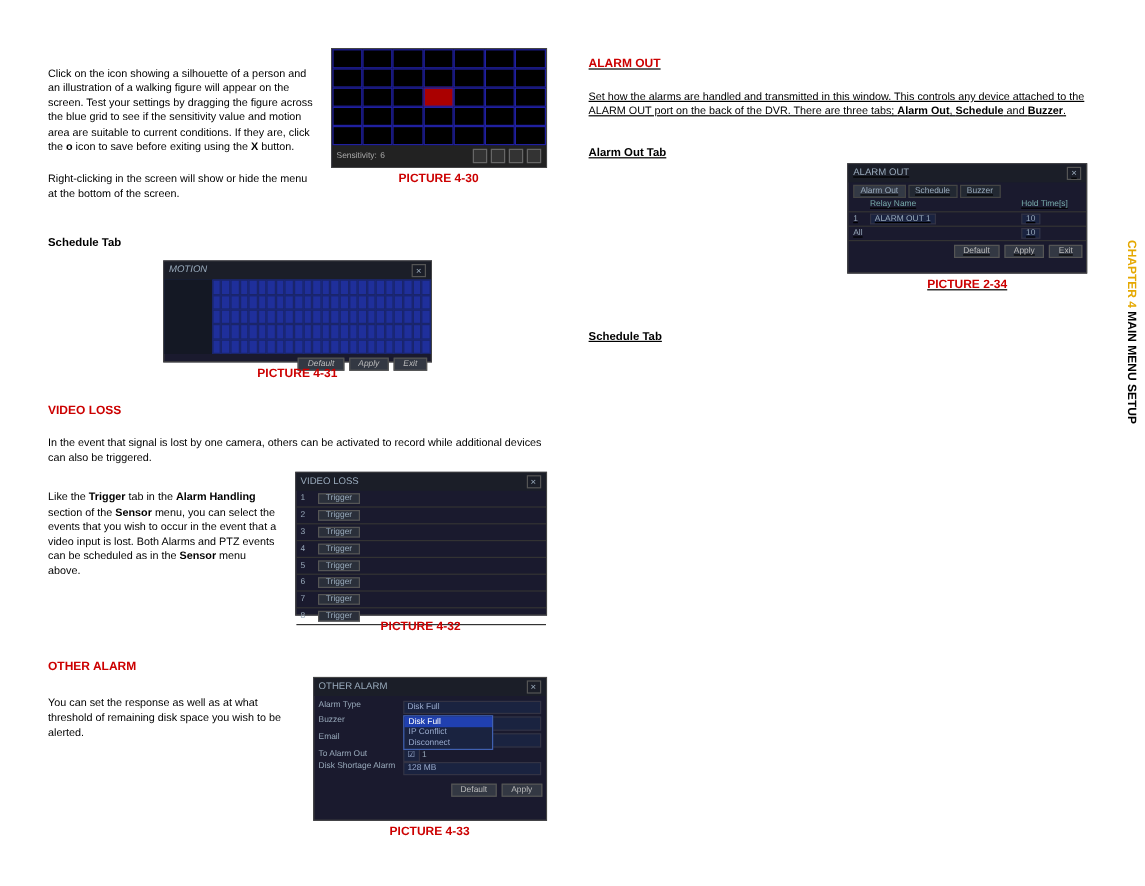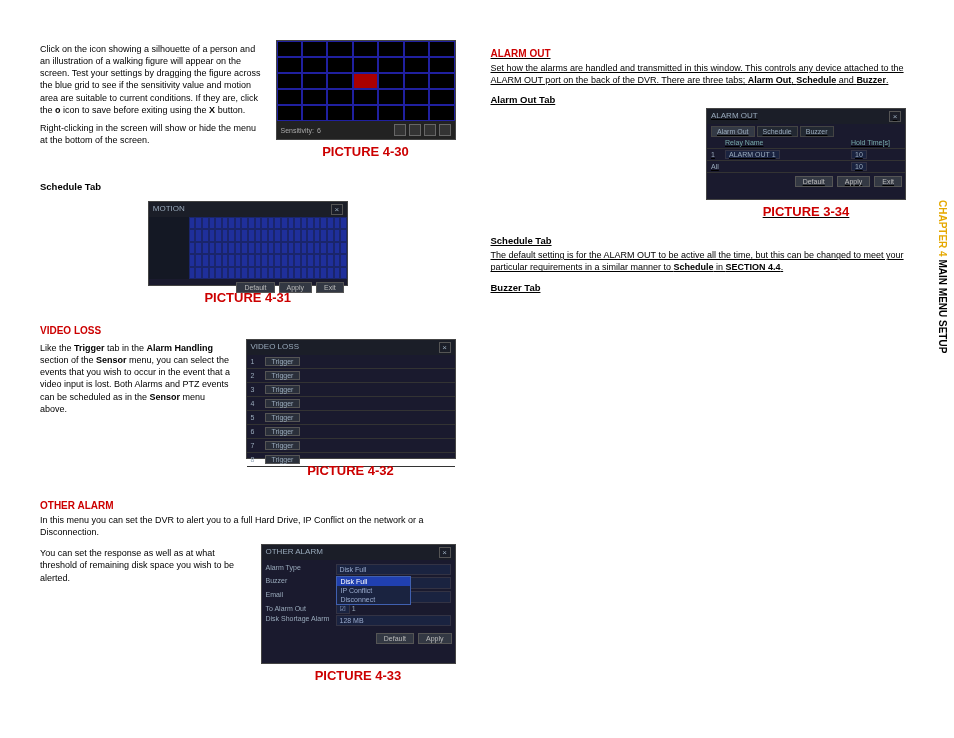--- a/index.html
+++ b/index.html
@@ -1,28 +1,28 @@
 <!DOCTYPE html>
 <html><head>
 <meta charset="utf-8">
 <style>
   body{margin:0;font-family:Arial,Helvetica,sans-serif;font-size:9px;color:#000;background:#fff;width:954px;}
   .page{display:flex;padding:40px 30px 20px 40px;box-sizing:border-box;}
   .col{flex:1;padding-right:25px;}
   .col2{flex:1;padding-left:10px;padding-right:18px;text-decoration:underline;}
-  p{margin:3px 0 6px 0;line-height:1.35;}
+  p{margin:15px 0 6px 0;line-height:1.35;}
   .h-red{color:#c00;font-weight:bold;font-size:10px;margin-top:8px;margin-bottom:3px;}
-  .h-black{font-weight:bold;font-size:9.5px;margin-top:8px;margin-bottom:3px;}
-  .caption{color:#c00;font-weight:bold;font-size:13px;text-align:center;margin:4px 0 8px 0;}
+  .h-black{font-weight:bold;font-size:9.5px;margin-top:24px;margin-bottom:3px;}
+  .caption{color:#c00;font-weight:bold;font-size:10px;text-align:center;margin:4px 0 8px 0;}
   .floatwrap{overflow:hidden;}
   .figbox{float:right;margin-left:15px;margin-bottom:6px;}
   .figbox-center{margin:6px auto 4px auto;}
   .fig{background:#1a1a2e;border:1px solid #444;box-sizing:border-box;}
   .fig-430{width:180px;height:100px;}
-  .fig-431{width:200px;height:85px;}
+  .fig-431{width:224px;height:85px;font-style:italic;}
   .fig-432{width:210px;height:120px;}
   .fig-433{width:195px;height:120px;}
   .fig-434{width:200px;height:92px;}
   .grid430{display:grid;grid-template-columns:repeat(7,1fr);grid-template-rows:repeat(5,1fr);height:80px;background:#000;}
   .grid430 div{border:1px solid #2020a0;}
   .grid430 .dot{background:#a00;}
   .botbar{height:18px;background:#222;color:#aaa;font-size:7px;display:flex;align-items:center;padding:0 4px;gap:3px;}
   .ic{width:10px;height:10px;border:1px solid #666;background:#333;}
   .mtitle{background:#1b1e28;color:#9ab;font-size:8px;padding:2px 4px;display:flex;justify-content:space-between;}
   .mtitle .x{border:1px solid #555;width:10px;text-align:center;}
@@ -251,20 +251,21 @@
               <span class="btn">Default</span>
               <span class="btn">Apply</span>
               <span class="btn">Exit</span>
             </div>
       </div>
       <div class="caption">PICTURE 4-31</div>
     </div>
       </div>
 
     <div class="h-red">VIDEO LOSS</div>
+    <p>In the event that signal is lost by one camera, others can be activated to record while additional devices can also be triggered.</p>
     <div class="floatwrap">
       <div class="figbox">
         <div class="fig fig-432">
           <div class="mtitle">
               <span>VIDEO LOSS</span>
               <span class="x">×</span>
             </div>
           <div class="vrow">
               <span class="n">1</span>
               <span class="vbtn">Trigger</span>
@@ -297,21 +298,20 @@
               <span class="n">8</span>
               <span class="vbtn">Trigger</span>
             </div>
         </div>
         <div class="caption">PICTURE 4-32</div>
       </div>
       <p><span>Like the </span><b>Trigger</b><span> tab in the </span><b>Alarm Handling</b><span> section of the </span><b>Sensor</b><span> menu, you can select the events that you wish to occur in the event that a video input is lost. Both Alarms and PTZ events can be scheduled as in the </span><b>Sensor</b><span> menu above.</span></p>
     </div>
 
     <div class="h-red">OTHER ALARM</div>
-    <p>In this menu you can set the DVR to alert you to a full Hard Drive, IP Conflict on the network or a Disconnection.</p>
     <div class="floatwrap">
       <div class="figbox">
         <div class="fig fig-433">
           <div class="mtitle">
               <span>OTHER ALARM</span>
               <span class="x">×</span>
             </div>
           <div class="otab">
             <span>Alarm Type</span>
             <div style="position:relative">
@@ -374,24 +374,22 @@
               <span class="c1">All</span>
               <span class="c2"></span>
               <span class="c3"><span class="ao-in">10</span></span>
             </div>
         <div class="btnrow">
               <span class="btn">Default</span>
               <span class="btn">Apply</span>
               <span class="btn">Exit</span>
             </div>
       </div>
-      <div class="caption">PICTURE 3-34</div>
+      <div class="caption">PICTURE 2-34</div>
     </div>
       </div>
 
     <div class="h-black">Schedule Tab</div>
-    <p><span>The default setting is for the ALARM OUT to be active all the time, but this can be changed to meet your particular requirements in a similar manner to </span><b>Schedule</b><span> in </span><b>SECTION 4.4</b><span>.</span></p>
-
-    <div class="h-black">Buzzer Tab</div>
+
   </div>
 
   <div class="sidebar"><span class="ch">CHAPTER 4</span><span> MAIN MENU SETUP</span></div>
 </div>
 
 </body></html>

